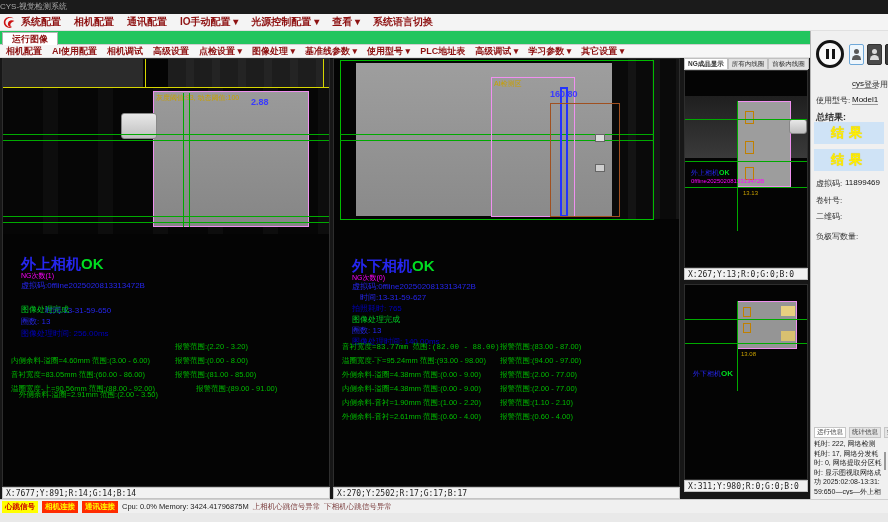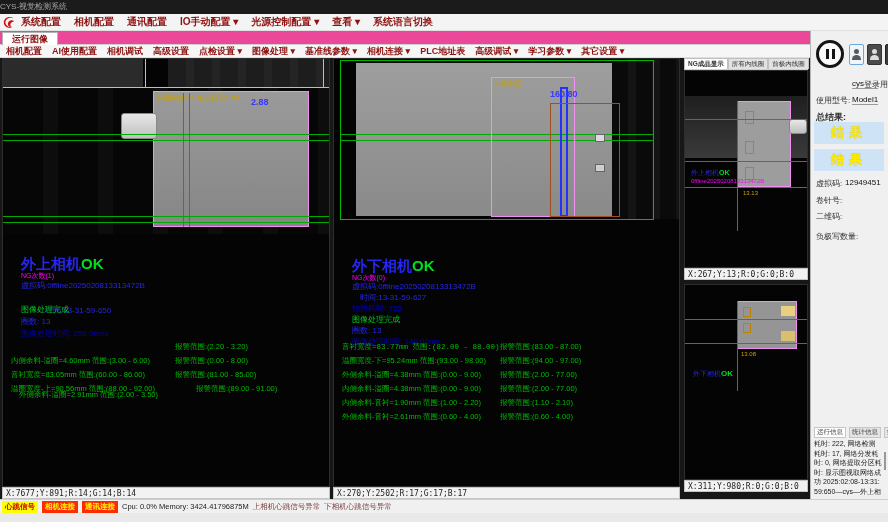--- a/index.html
+++ b/index.html
@@ -4,21 +4,21 @@
 <style>
   html,body{margin:0;padding:0;}
   body{width:888px;height:522px;overflow:hidden;position:relative;background:#e9e9e9;
        font-family:"Liberation Sans",sans-serif;-webkit-font-smoothing:antialiased;}
   .abs{position:absolute;box-sizing:border-box;}
   
   .titlebar{left:0;top:0;width:888px;height:14px;background:#1b1b1b;color:#a8a8a8;font-size:8px;line-height:14px;}
   .winbtns{right:4px;top:0;height:14px;color:#8f8f8f;font-size:8px;line-height:14px;display:flex;gap:10px;}
   .menubar{left:0;top:14px;width:888px;height:17px;background:#f4f4f4;border-bottom:1px solid #e0e0e0;display:flex;align-items:center;}
   .menubar .mi{font-size:10px;font-weight:bold;color:#8e1212;margin-right:13px;white-space:nowrap;cursor:default;}
-  .tabrow{left:0;top:31px;width:810px;height:14px;background:#ec4899;border-bottom:1px solid #cfcfcf;}
+  .tabrow{left:0;top:31px;width:810px;height:14px;background:#22c55e;border-bottom:1px solid #cfcfcf;}
   .runtab{left:2px;top:1px;padding:0 9px;height:13px;line-height:13px;background:#fff;border:1px solid #b3b3b3;border-bottom:none;font-size:9px;color:#8e1212;font-weight:bold;}
   .toolbar{left:0;top:45px;width:810px;height:13px;background:#f6f6f6;border-bottom:1px solid #dedede;display:flex;align-items:center;padding-left:6px;}
   .toolbar .ti{font-size:9px;font-weight:bold;color:#8e1212;margin-right:10px;white-space:nowrap;}
   .workbg{left:0;top:58px;width:810px;height:441px;background:#171717;}
   
   .campanel{background:#040404;border:1px solid #2e2e2e;overflow:hidden;}
   .statusline{background:#f2f2f2;border:1px solid #c4c4c4;font-family:"DejaVu Sans Mono",monospace;
               font-size:8px;line-height:11px;color:#222;padding-left:3px;}
   .hline{position:absolute;height:1px;}
   .vline{position:absolute;width:1px;}
@@ -91,21 +91,21 @@
 </div>
 
 <div class="abs toolbar">
   <span class="ti">相机配置</span>
   <span class="ti">AI使用配置</span>
   <span class="ti">相机调试</span>
   <span class="ti">高级设置</span>
   <span class="ti">点检设置 ▾</span>
   <span class="ti">图像处理 ▾</span>
   <span class="ti">基准线参数 ▾</span>
-  <span class="ti">相机连接 ▾</span>
+  <span class="ti">使用型号 ▾</span>
   <span class="ti">PLC地址表</span>
   <span class="ti">高级调试 ▾</span>
   <span class="ti">学习参数 ▾</span>
   <span class="ti">其它设置 ▾</span>
 </div>
 
 <div class="abs workbg"></div>
 
 <div class="abs campanel" style="left:2px;top:58px;width:328px;height:429px;">
 
@@ -261,21 +261,21 @@
 <div class="abs sqbtn btn-exit"></div>
 
 <span class="flabel" style="left:864px;top:79px;">登录用户:</span>
 <span class="fvalue" style="left:852px;top:79px;">cys</span>
 <span class="flabel" style="left:816px;top:95px;">使用型号:</span>
 <span class="fvalue" style="left:852px;top:95px;">Model1</span>
 <span class="flabel" style="left:816px;top:111px;font-size:9px;font-weight:bold;">总结果:</span>
 <div class="resultbox" style="left:814px;top:122px;">结果</div>
 <div class="resultbox" style="left:814px;top:149px;">结果</div>
 <span class="flabel" style="left:816px;top:178px;">虚拟码:</span>
-<span class="flabel" style="left:845px;top:178px;color:#111;">12949451</span>
+<span class="flabel" style="left:845px;top:178px;color:#111;">11899469</span>
 <span class="flabel" style="left:816px;top:195px;">卷针号:</span>
 <span class="flabel" style="left:816px;top:211px;">二维码:</span>
 <span class="flabel" style="left:816px;top:231px;">负极写数量:</span>
 
 <div class="logtabs" style="left:814px;top:427px;">
   <span class="logtab sel">运行信息</span>
   <span class="logtab">统计信息</span>
   <span class="logtab">报警信息</span>
 </div>
 <div class="logtext" style="left:814px;top:439px;width:68px;height:56px;overflow:hidden;">耗时: 222, 网络检测耗时: 17, 网络分发耗时: 0, 网络提取分区耗时: 显示图视取网络成功 2025:02:08-13:31:59:650—cys—外上相机—图像处理耗时: 258.00ms</div>

